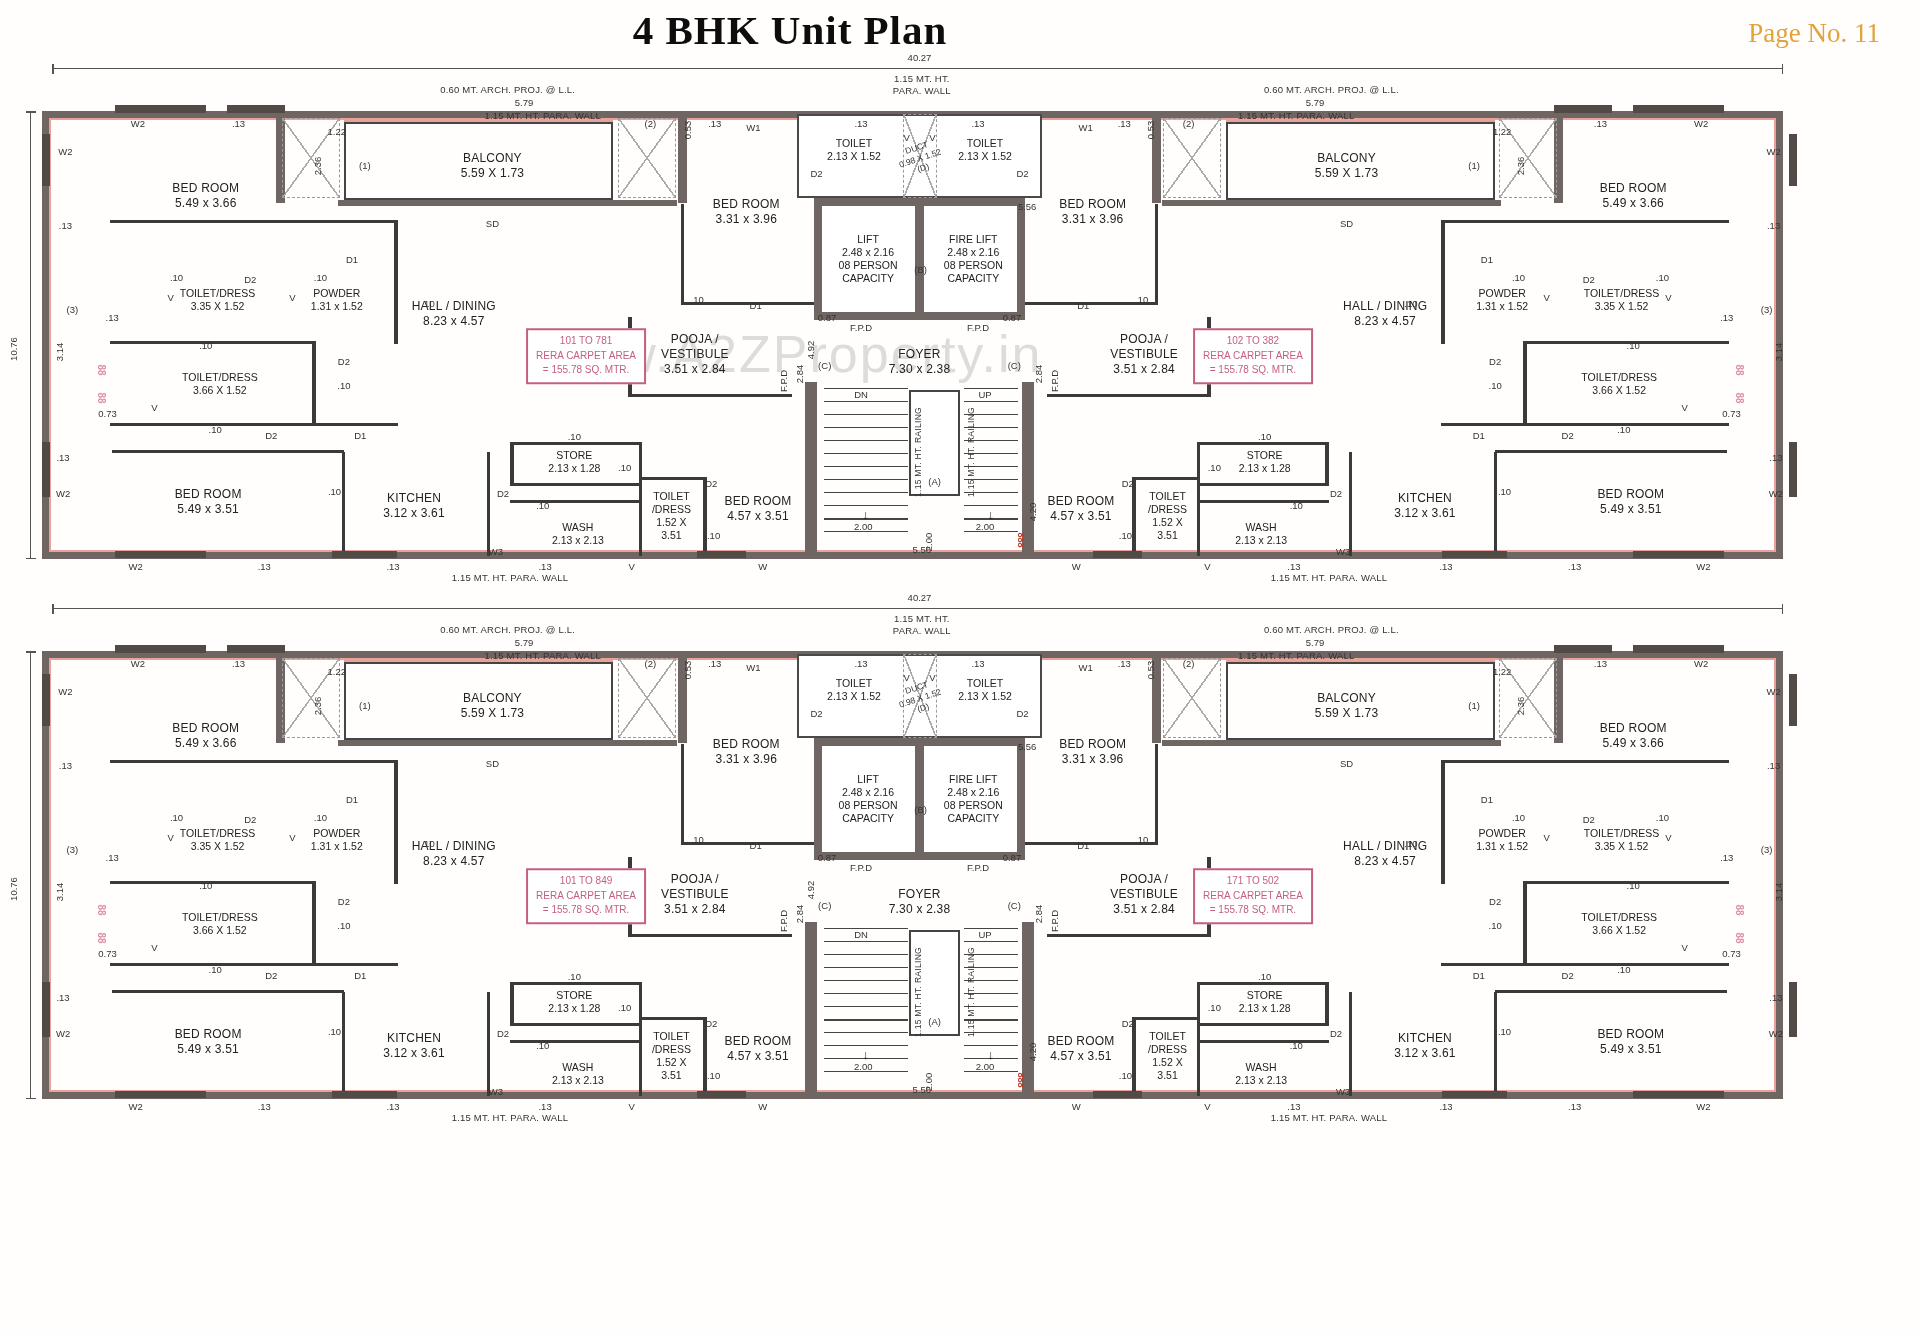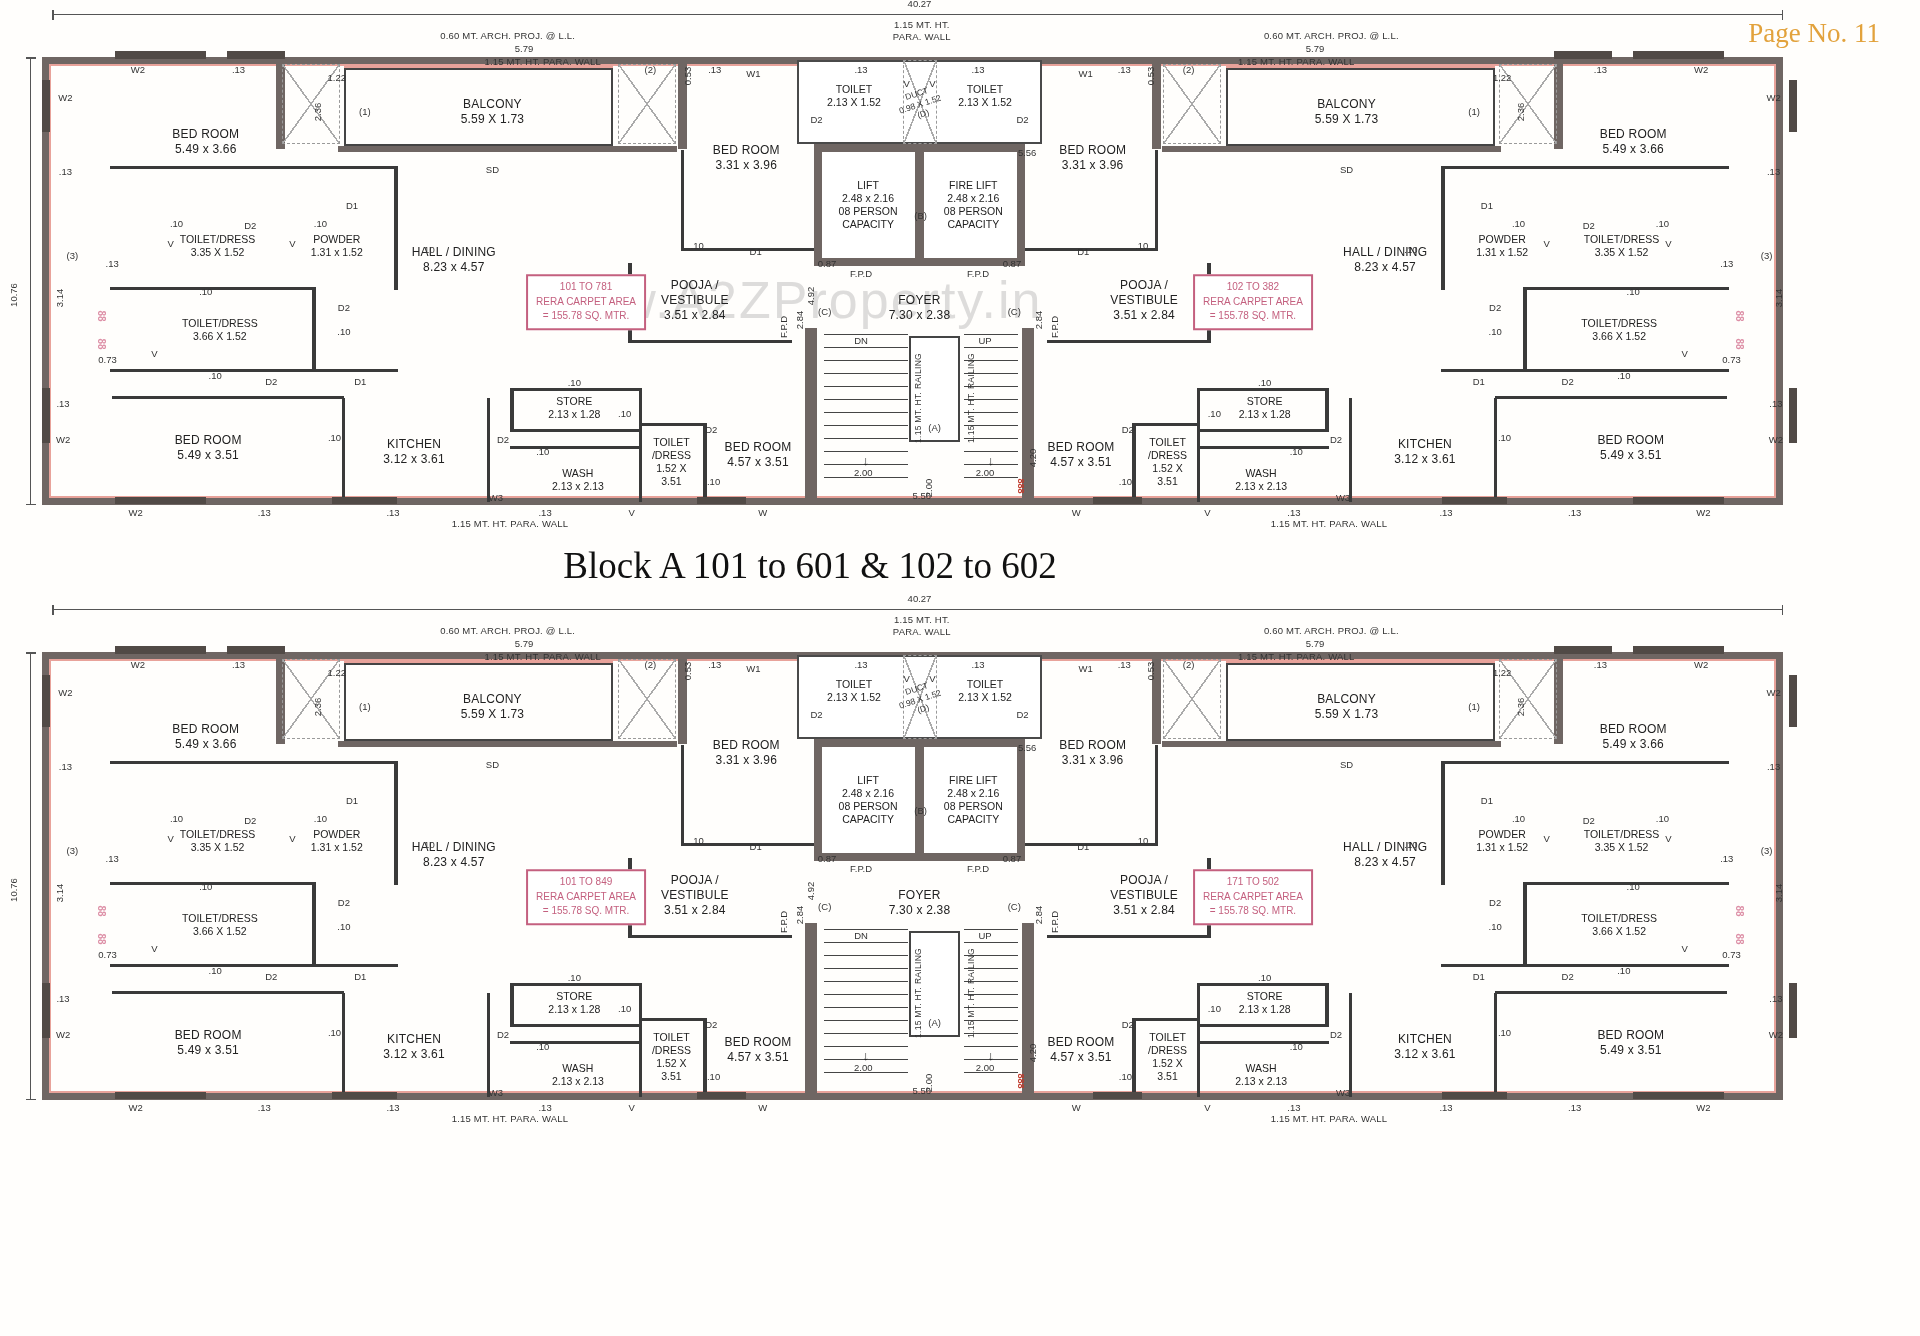--- a/index.html
+++ b/index.html
@@ -52,20 +52,23 @@
   .rera{position:absolute;transform:translate(-50%,-50%);border:2px solid #c4607f;background:#fff;
     padding:4px 8px;z-index:5;text-align:center;}
   .rera-line{font-size:10px;color:#c4607f;line-height:1.45;white-space:nowrap;}
   
   .wm{position:absolute;transform:translate(-50%,-50%);white-space:nowrap;z-index:3;letter-spacing:2px;}
 </style>
 </head>
 <body>
 
 <div class="page">
+  <div class="title-row">
+    <span class="page-title">4 BHK Unit Plan</span>
+  </div>
   <div class="page-no">Page No. 11</div>
 
   <section class="plan-section">
     <div class="plan-host">
   <div class="plan">
     <div class="dim-top"></div>
     <div class="dim-left"></div>
     <div class="plan-wall"></div>
     <div class="walls">
             <div class="wp w" style="left: 234px; top: 57px; width: 9.36px; height: 92px;"></div>
@@ -373,21 +376,20 @@
             <div class="lb dim" style="left: 351px; top: 513px;">.13</div>
             <div class="lb dim" style="left: 1404px; top: 513px;">.13</div>
             <div class="lb dim" style="left: 503.1px; top: 513px;">.13</div>
             <div class="lb dim" style="left: 1251.9px; top: 513px;">.13</div>
             <div class="lb ann" style="left: 468px; top: 524px;">1.15 MT. HT. PARA. WALL</div>
             <div class="lb ann" style="left: 1287px; top: 524px;">1.15 MT. HT. PARA. WALL</div>
             <div class="lb dimv" style="left: -28.08px; top: 295px;">10.76</div>
           </div>
   </div>
 </div>
-    <h2 class="caption">Block A 101 to 601 &amp; 102 to 602</h2>
   </section>
 
   <section class="plan-section">
     <div class="plan-host">
   <div class="plan">
     <div class="dim-top"></div>
     <div class="dim-left"></div>
     <div class="plan-wall"></div>
     <div class="walls">
             <div class="wp w" style="left: 234px; top: 57px; width: 9.36px; height: 92px;"></div>

